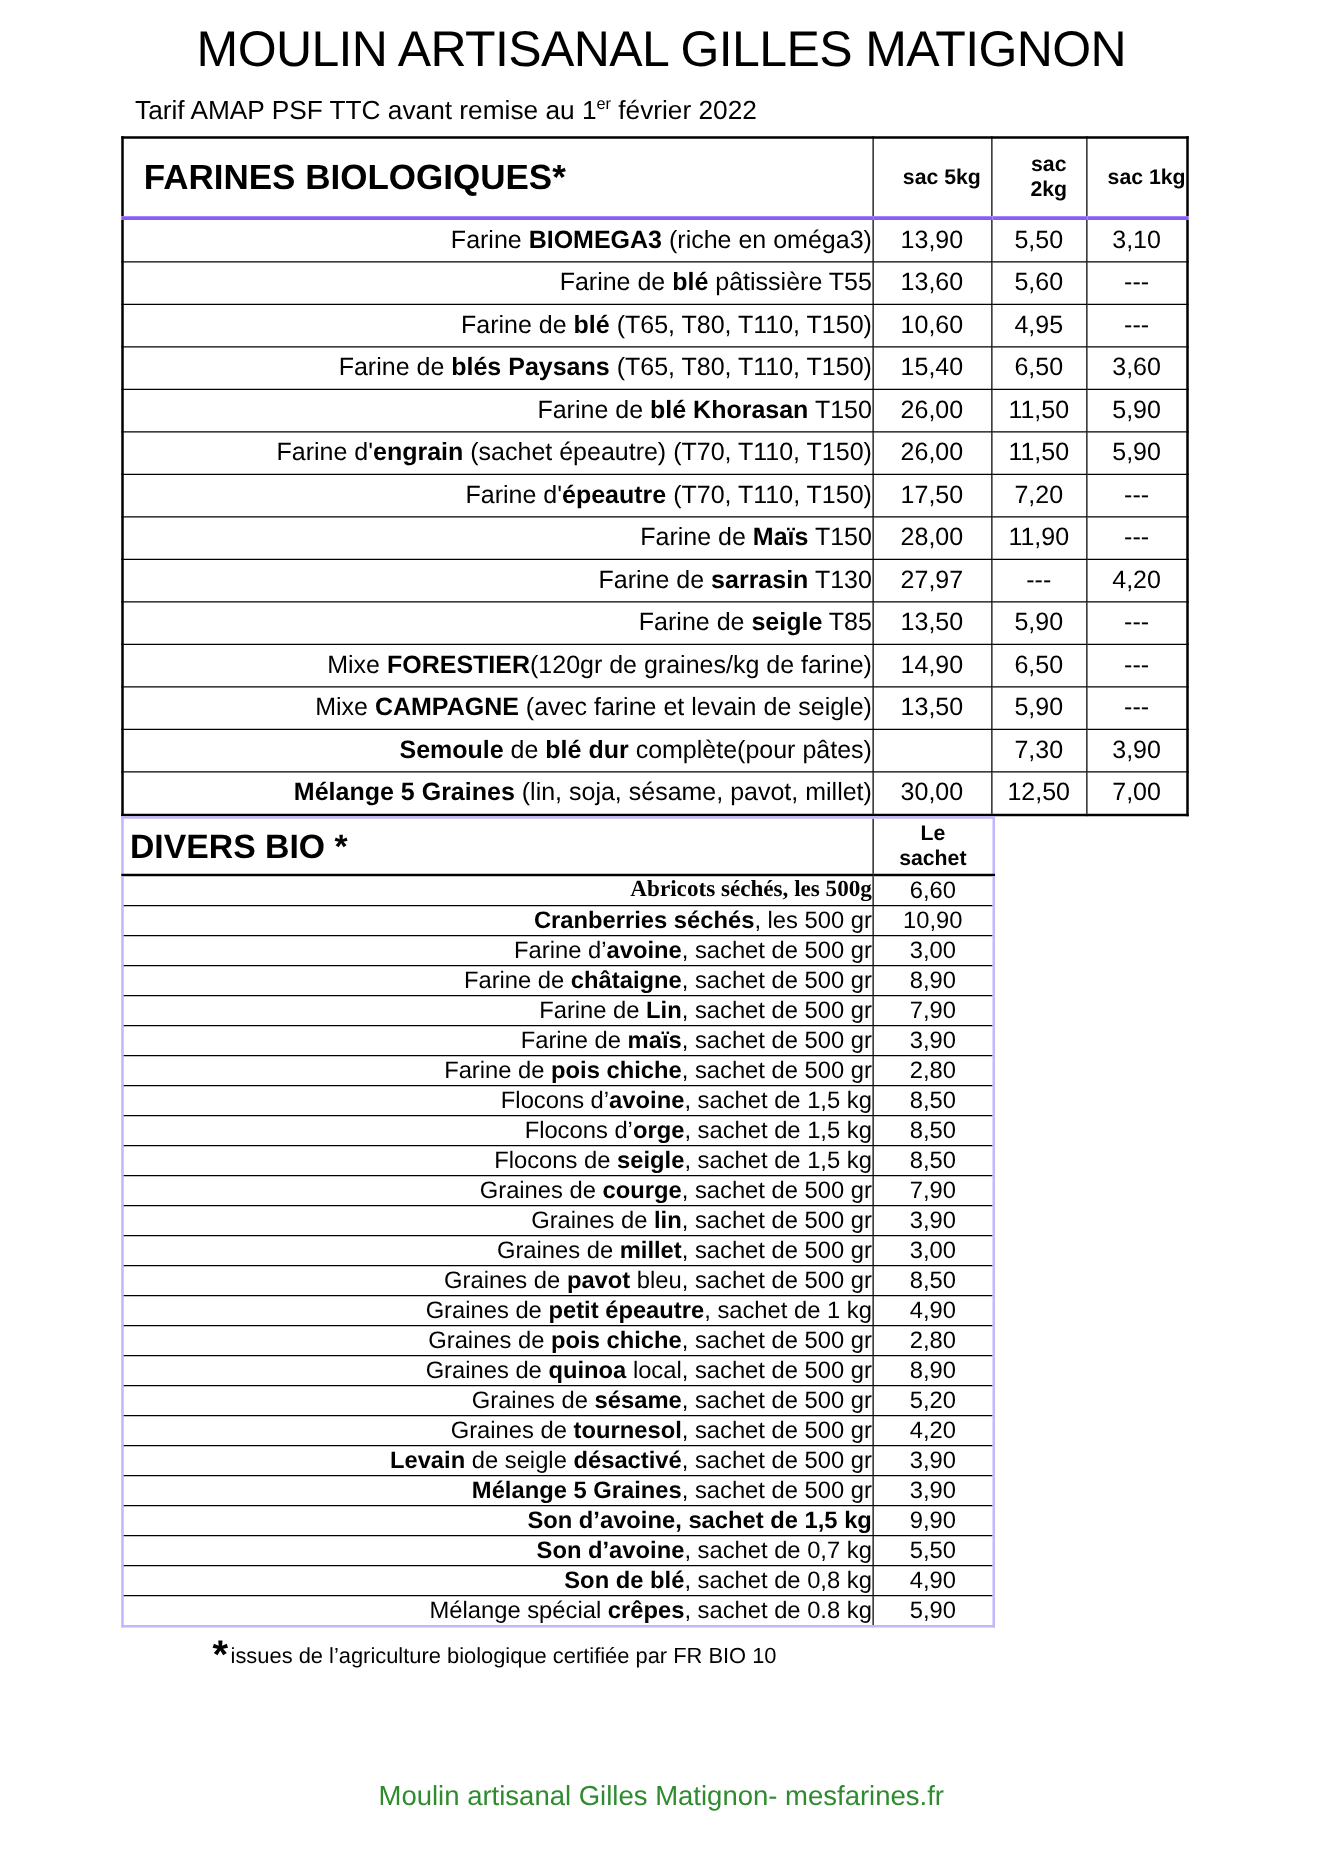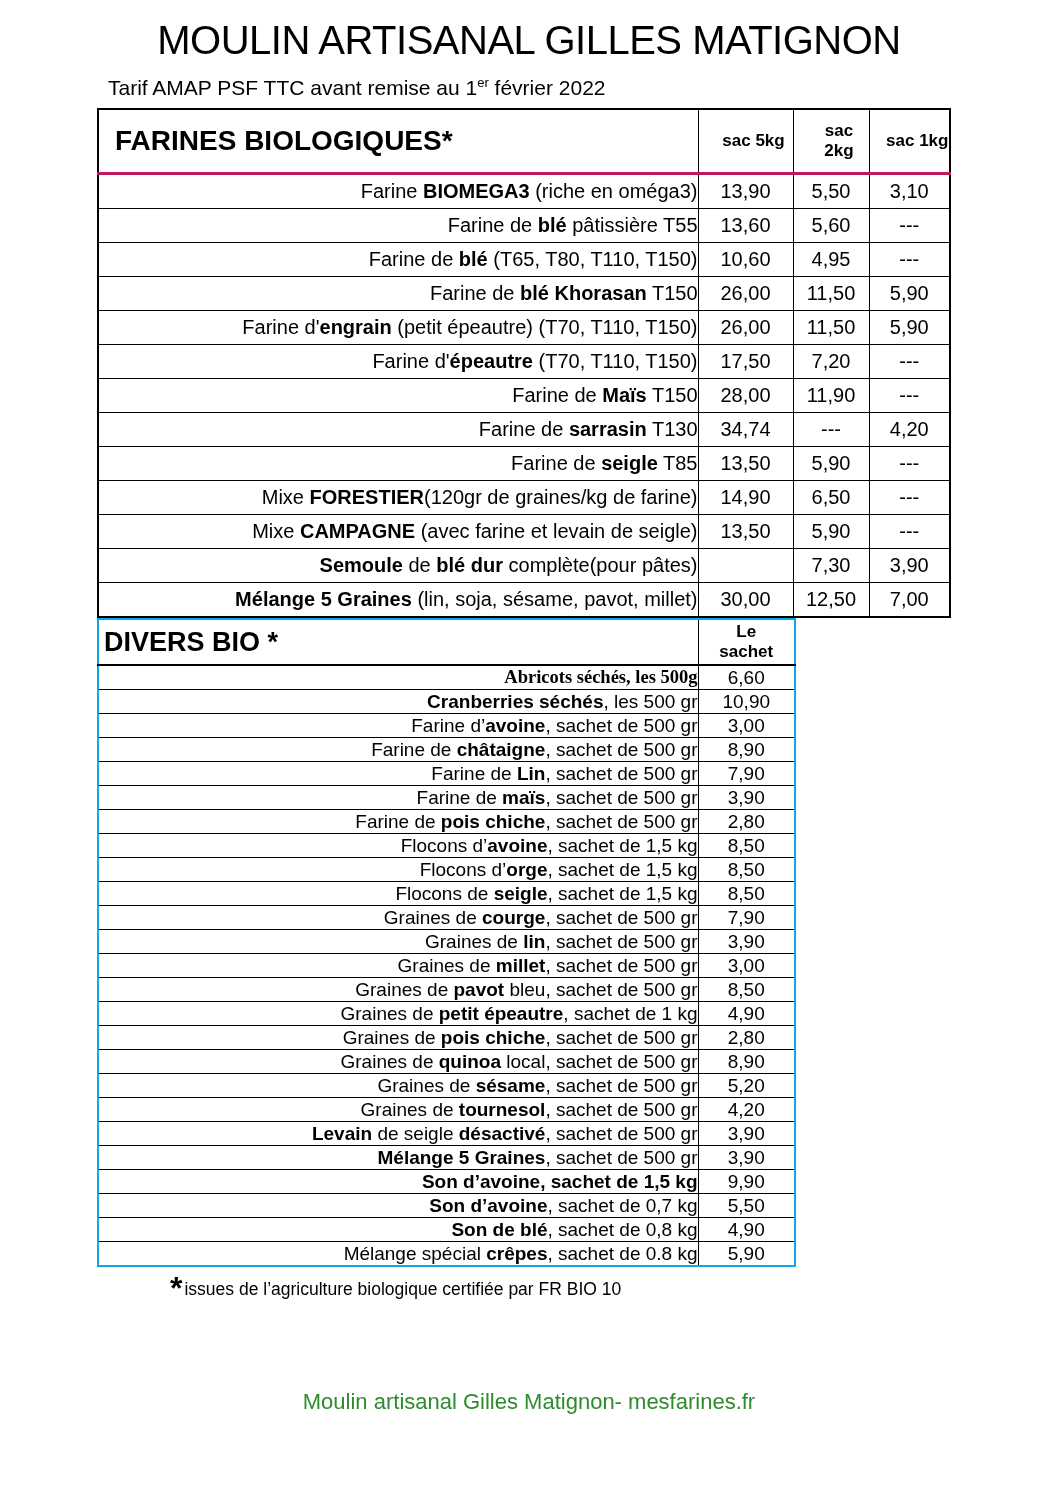--- a/index.html
+++ b/index.html
@@ -11,22 +11,22 @@
   .title {
     margin:18px 0 0 0; text-align:center;
     font-size:40px; font-weight:normal; letter-spacing:-0.5px;
   }
   .subtitle { margin:12px 0 8px 108px; font-size:21px; }
   .subtitle sup { font-size:13px; }
   .content { margin-left:97px; width:852px; }
   table { border-collapse:collapse; table-layout:fixed; }
   th, td { border:1.5px solid #000; padding:0; }
   table.farines { width:852px; border:2px solid #000; }
-  table.divers  { width:697px; border:2px solid #0ea5e9; }
-  .farines thead th { border-bottom:3px solid #be185d; height:62px;padding-left:16px; }
+  table.divers  { width:697px; border:2px solid #c4b5fd; }
+  .farines thead th { border-bottom:3px solid #8b5cf6; height:62px;padding-left:16px; }
   .divers  thead th { border-bottom:2.5px solid #000; height:44px; }
   th.section-title {
     font-size:28px; font-weight:bold; text-align:left; padding-left:5px;
   }
   th.divers-title { font-size:27px; }
   th.colh {
     font-size:17px; font-weight:bold; text-align:center;
     white-space:pre-line; line-height:1.15;
   }
   td.label { text-align:right; padding-left:5px; overflow:hidden; white-space:nowrap; }
@@ -89,46 +89,52 @@
             <td class="price">5,60</td>
             <td class="price">---</td>
           </tr>
           <tr>
             <td class="label"><span>Farine de </span><span class="b">blé</span><span> (T65, T80, T110, T150)</span></td>
             <td class="price">10,60</td>
             <td class="price">4,95</td>
             <td class="price">---</td>
           </tr>
           <tr>
+            <td class="label"><span>Farine de </span><span class="b">blés Paysans</span><span> (T65, T80, T110, T150)</span></td>
+            <td class="price">15,40</td>
+            <td class="price">6,50</td>
+            <td class="price">3,60</td>
+          </tr>
+          <tr>
             <td class="label"><span>Farine de </span><span class="b">blé Khorasan</span><span> T150</span></td>
             <td class="price">26,00</td>
             <td class="price">11,50</td>
             <td class="price">5,90</td>
           </tr>
           <tr>
-            <td class="label"><span>Farine d'</span><span class="b">engrain</span><span> (petit épeautre) (T70, T110, T150)</span></td>
+            <td class="label"><span>Farine d'</span><span class="b">engrain</span><span> (sachet épeautre) (T70, T110, T150)</span></td>
             <td class="price">26,00</td>
             <td class="price">11,50</td>
             <td class="price">5,90</td>
           </tr>
           <tr>
             <td class="label"><span>Farine d'</span><span class="b">épeautre</span><span> (T70, T110, T150)</span></td>
             <td class="price">17,50</td>
             <td class="price">7,20</td>
             <td class="price">---</td>
           </tr>
           <tr>
             <td class="label"><span>Farine de </span><span class="b">Maïs</span><span> T150</span></td>
             <td class="price">28,00</td>
             <td class="price">11,90</td>
             <td class="price">---</td>
           </tr>
           <tr>
             <td class="label"><span>Farine de </span><span class="b">sarrasin</span><span> T130</span></td>
-            <td class="price">34,74</td>
+            <td class="price">27,97</td>
             <td class="price">---</td>
             <td class="price">4,20</td>
           </tr>
           <tr>
             <td class="label"><span>Farine de </span><span class="b">seigle</span><span> T85</span></td>
             <td class="price">13,50</td>
             <td class="price">5,90</td>
             <td class="price">---</td>
           </tr>
           <tr>

